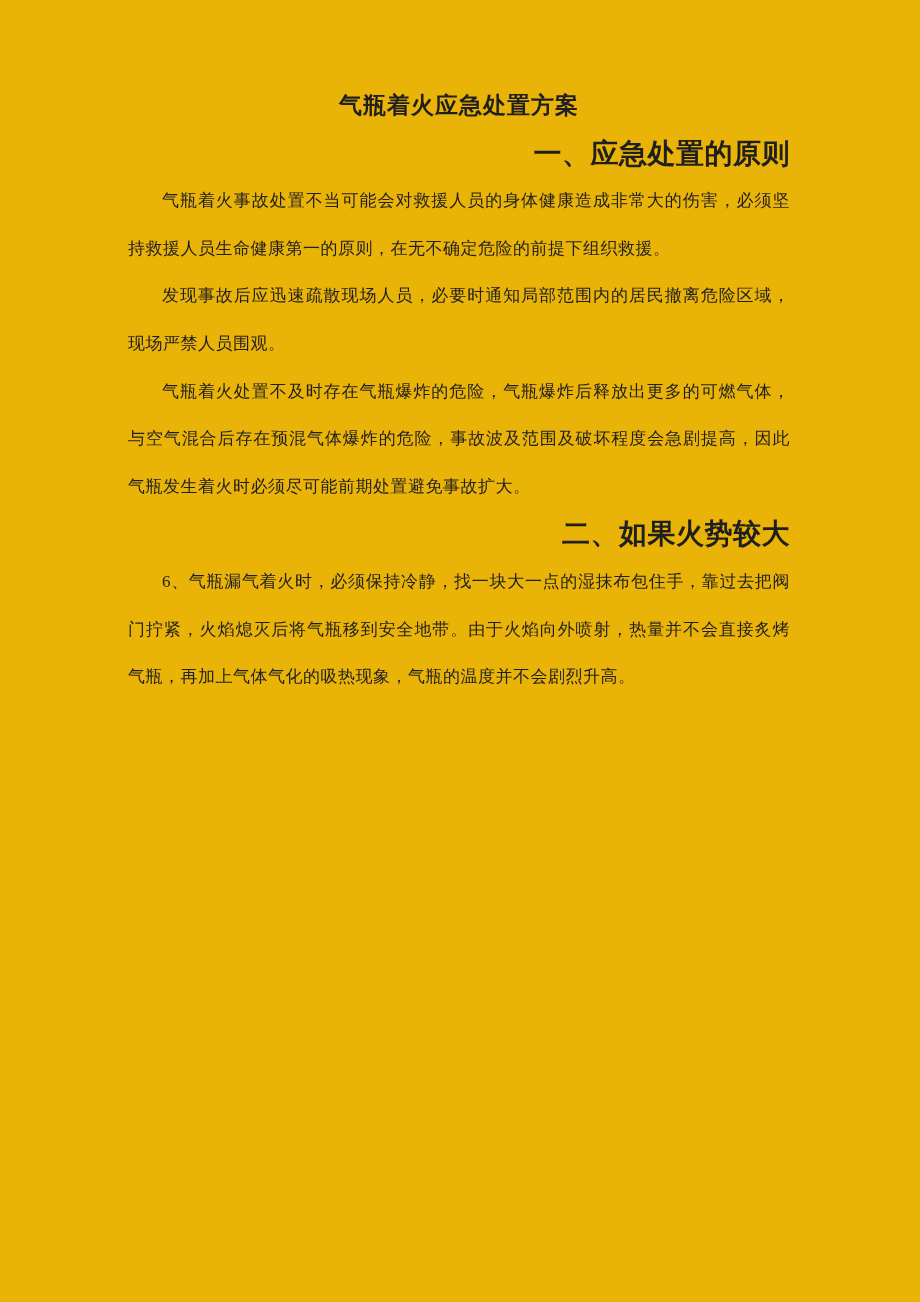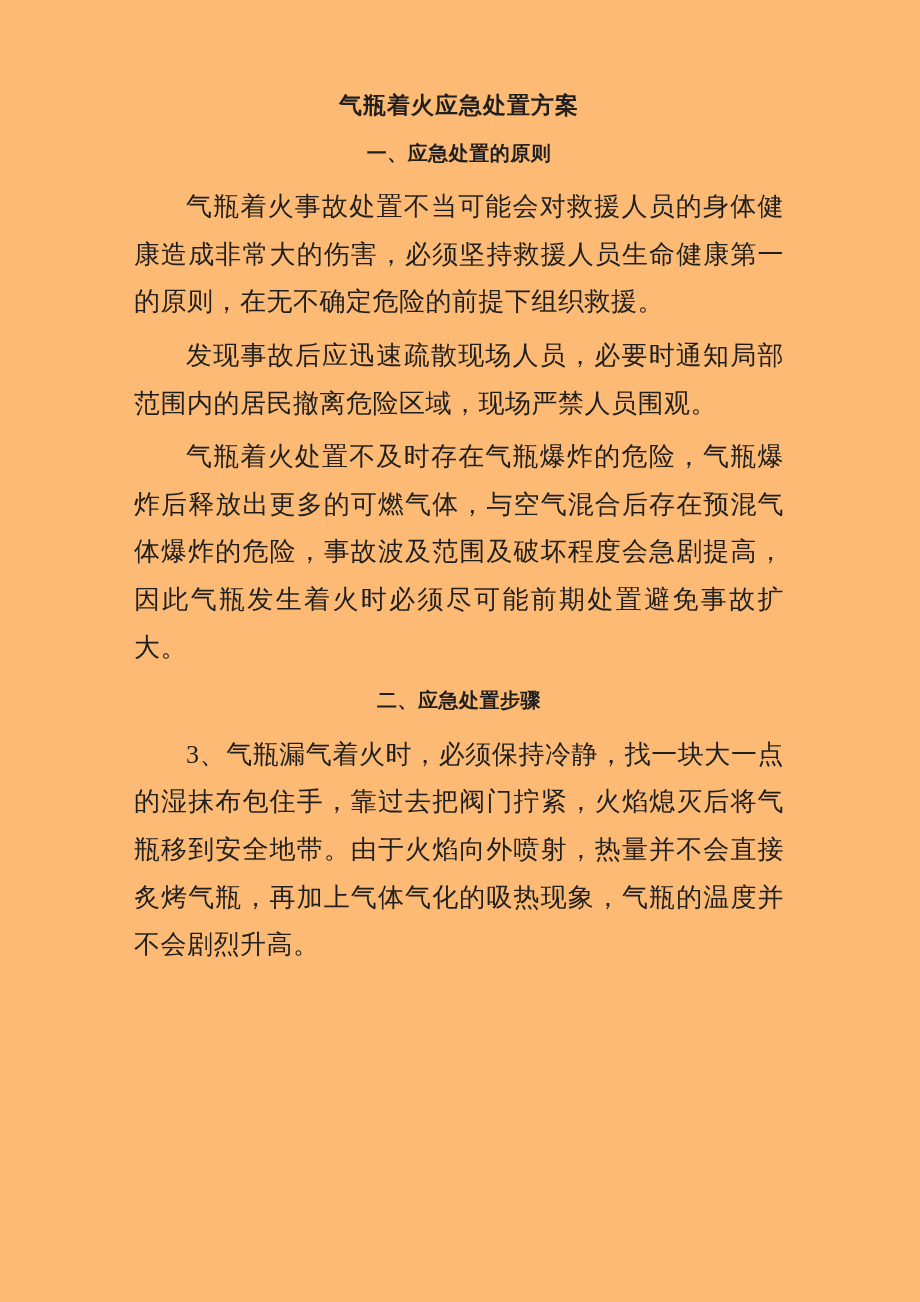--- a/index.html
+++ b/index.html
@@ -6,48 +6,48 @@
   html, body {
     margin: 0;
     padding: 0;
     background: #ffffff;
   }
   .page {
     position: relative;
     width: 920px;
     height: 1302px;
     margin: 0 auto;
-    background: #fdba74;
+    background: #eab308;
     color: #1f1f1f;
     box-sizing: border-box;
     padding: 82px 130px 0 128px;
     overflow: hidden;
     font-family: "Liberation Serif", "DejaVu Serif", serif;
   }
   .doc-title {
     margin: 0;
     font-family: "Liberation Sans", "DejaVu Sans", sans-serif;
     font-size: 23px;
     font-weight: bold;
     text-align: center;
     line-height: 47.6px;
     letter-spacing: 1px;
   }
   .section-heading {
     margin: 0;
     font-family: "Liberation Sans", "DejaVu Sans", sans-serif;
-    font-size: 20px;
+    font-size: 28px;
     font-weight: bold;
-    text-align: center;
+    text-align: right;
     line-height: 47.6px;
     letter-spacing: 0.5px;
   }
   .body-para {
-    margin: 6px;
-    font-size: 26px;
+    margin: 0;
+    font-size: 17px;
     line-height: 47.6px;
     text-align: justify;
     text-justify: inter-character;
     text-indent: 2em;
     letter-spacing: 0.5px;
     word-break: break-all;
   }
 </style>
 </head>
 <body>
@@ -57,20 +57,20 @@
   <h1 class="doc-title">气瓶着火应急处置方案</h1>
 
   <h2 class="section-heading">一、应急处置的原则</h2>
 
   <p class="body-para">气瓶着火事故处置不当可能会对救援人员的身体健康造成非常大的伤害，必须坚持救援人员生命健康第一的原则，在无不确定危险的前提下组织救援。</p>
 
   <p class="body-para">发现事故后应迅速疏散现场人员，必要时通知局部范围内的居民撤离危险区域，现场严禁人员围观。</p>
 
   <p class="body-para">气瓶着火处置不及时存在气瓶爆炸的危险，气瓶爆炸后释放出更多的可燃气体，与空气混合后存在预混气体爆炸的危险，事故波及范围及破坏程度会急剧提高，因此气瓶发生着火时必须尽可能前期处置避免事故扩大。</p>
 
-  <h2 class="section-heading">二、应急处置步骤</h2>
+  <h2 class="section-heading">二、如果火势较大</h2>
 
-  <p class="body-para">3、气瓶漏气着火时，必须保持冷静，找一块大一点的湿抹布包住手，靠过去把阀门拧紧，火焰熄灭后将气瓶移到安全地带。由于火焰向外喷射，热量并不会直接炙烤气瓶，再加上气体气化的吸热现象，气瓶的温度并不会剧烈升高。</p>
+  <p class="body-para">6、气瓶漏气着火时，必须保持冷静，找一块大一点的湿抹布包住手，靠过去把阀门拧紧，火焰熄灭后将气瓶移到安全地带。由于火焰向外喷射，热量并不会直接炙烤气瓶，再加上气体气化的吸热现象，气瓶的温度并不会剧烈升高。</p>
 
 
 
 
 </div>
 
 </body></html>

